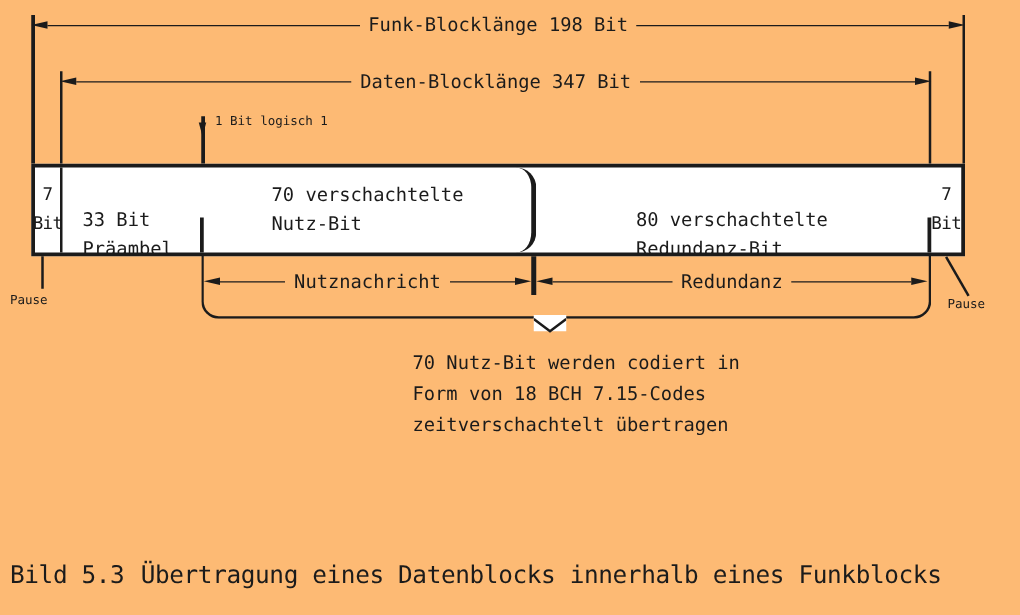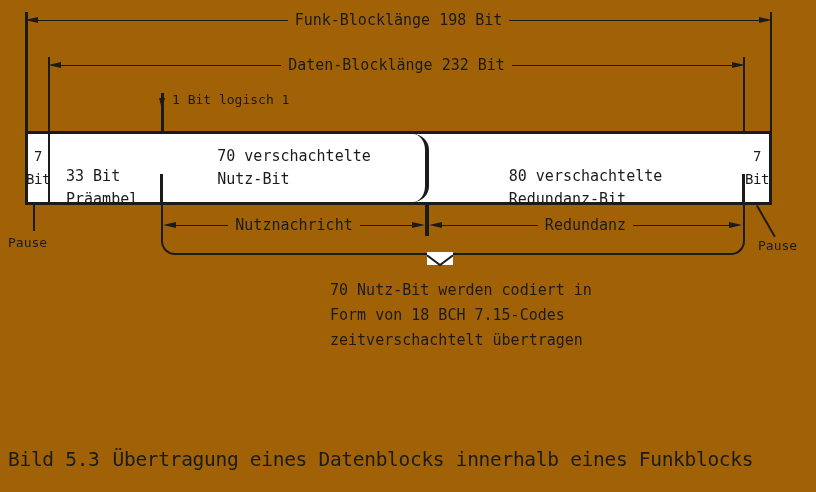--- a/index.html
+++ b/index.html
@@ -1,29 +1,29 @@
 <!DOCTYPE html>
 <html><head>
 <meta charset="utf-8">
 <style>
   html,body{margin:0;padding:0;background:#fff;}
   .canvas{
-    position:relative;width:816px;height:492px;background:#a16207;
+    position:relative;width:816px;height:492px;background:#fdba74;
     font-family:"DejaVu Sans Mono", monospace;color:#1b1b1b;overflow:hidden;
   }
   .vline{position:absolute;background:#1b1b1b;}
   .dline{position:absolute;background:#1b1b1b;transform-origin:top left;}
   
   .dim{position:absolute;display:flex;align-items:center;height:14px;}
   .dim .ln{flex:1;height:0;border-top:1.6px solid #1b1b1b;}
   .dim .lab{padding:0 7px;font-size:15px;white-space:nowrap;line-height:14px;}
   .arr-l{width:0;height:0;border-top:3.5px solid transparent;border-bottom:3.5px solid transparent;border-right:13px solid #1b1b1b;}
   .arr-r{width:0;height:0;border-top:3.5px solid transparent;border-bottom:3.5px solid transparent;border-left:13px solid #1b1b1b;}
   .arr-d{position:absolute;width:0;height:0;border-left:3.5px solid transparent;border-right:3.5px solid transparent;border-top:11px solid #1b1b1b;}
-  .note-s{position:absolute;font-size:13px;white-space:nowrap;}
+  .note-s{position:absolute;font-size:10px;white-space:nowrap;}
   
   .block-row{position:absolute;left:25px;top:131px;width:747px;height:74px;
     border:3px solid #1b1b1b;box-sizing:border-box;display:flex;background:#fff;}
   .cell{box-sizing:border-box;display:flex;flex-direction:column;justify-content:center;
     font-size:15px;line-height:23px;white-space:nowrap;}
   .cell.bdr2{border-right:2px solid #1b1b1b;}
   .cell.bdr3{border-right:3px solid #1b1b1b;margin-top:40px;}
   .cell.bdr4{border-right:4px solid #1b1b1b;border-radius:16px;}
   .cell-narrow{align-items:center;font-size:14px;letter-spacing:-0.5px;}
   .cell-pad{padding-left:16px;}
@@ -51,21 +51,21 @@
     <span class="arr-l"></span>
     <span class="ln"></span>
     <span class="lab">Funk-Blocklänge 198 Bit</span>
     <span class="ln"></span>
     <span class="arr-r"></span>
   </div>
 
   <div class="dim" style="left:48px;top:58px;width:697px;">
     <span class="arr-l"></span>
     <span class="ln"></span>
-    <span class="lab">Daten-Blocklänge 232 Bit</span>
+    <span class="lab">Daten-Blocklänge 347 Bit</span>
     <span class="ln"></span>
     <span class="arr-r"></span>
   </div>
 
   <div class="vline" style="left:160.5px;top:93px;width:3px;height:38px;"></div>
   <span class="arr-d" style="left:158.5px;top:98px;"></span>
   <span class="note-s" style="left:172px;top:92px;">1 Bit logisch 1</span>
 
   <div class="block-row">
     <div class="cell cell-narrow bdr2" style="width:22px;">

